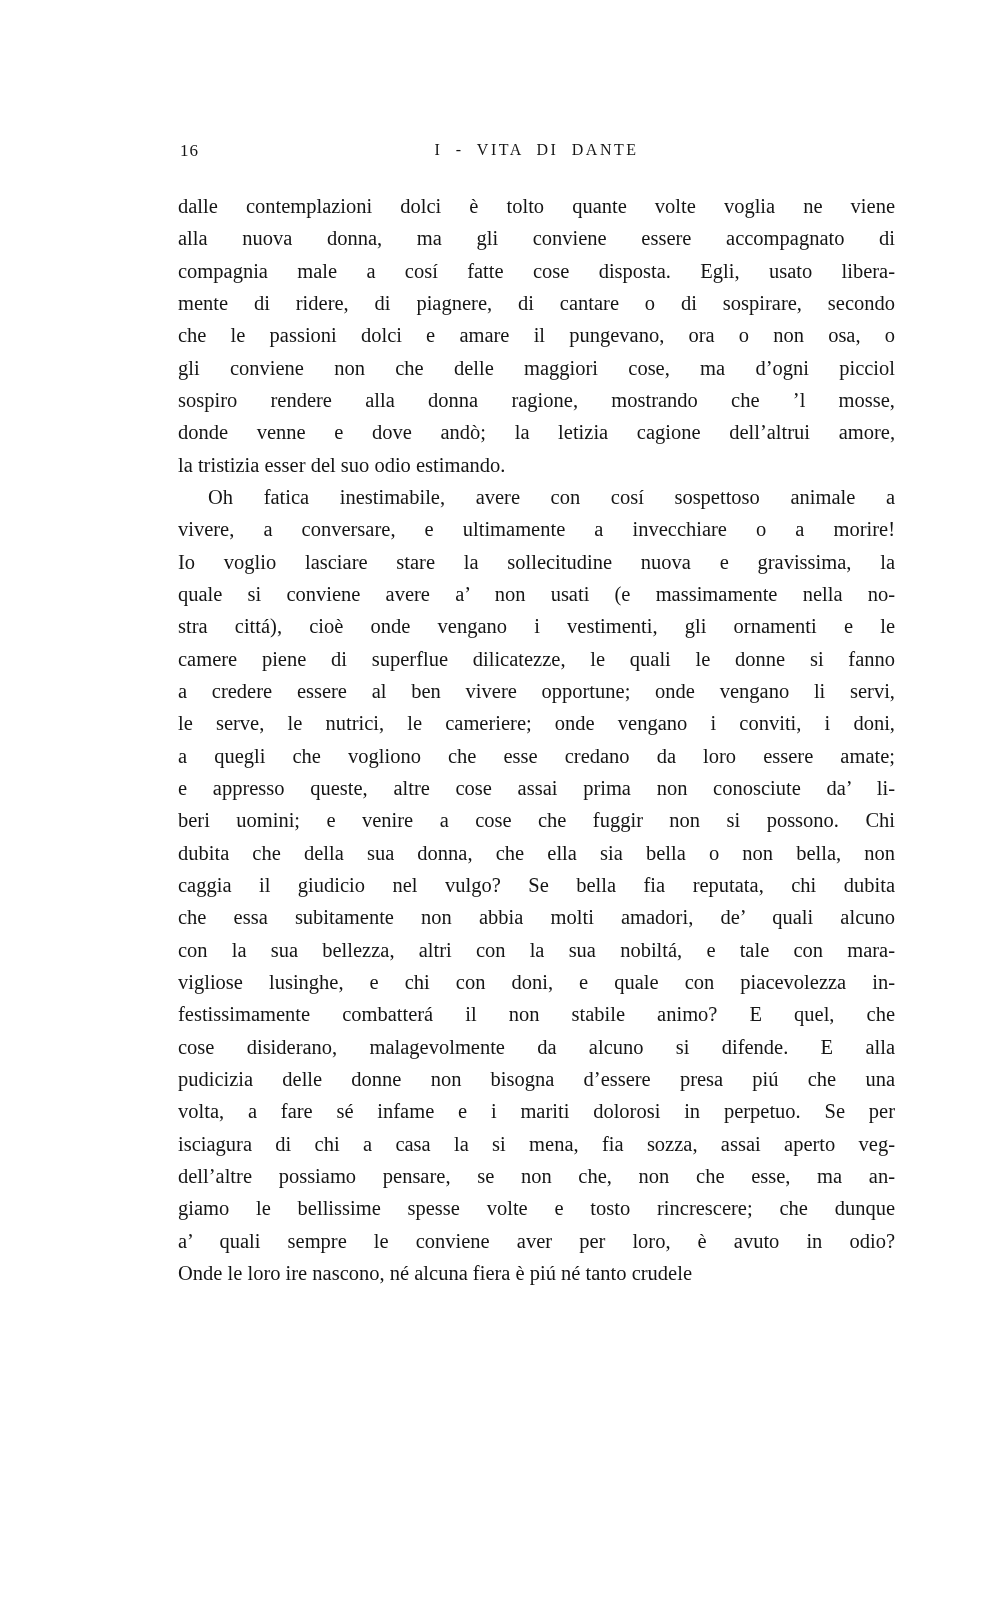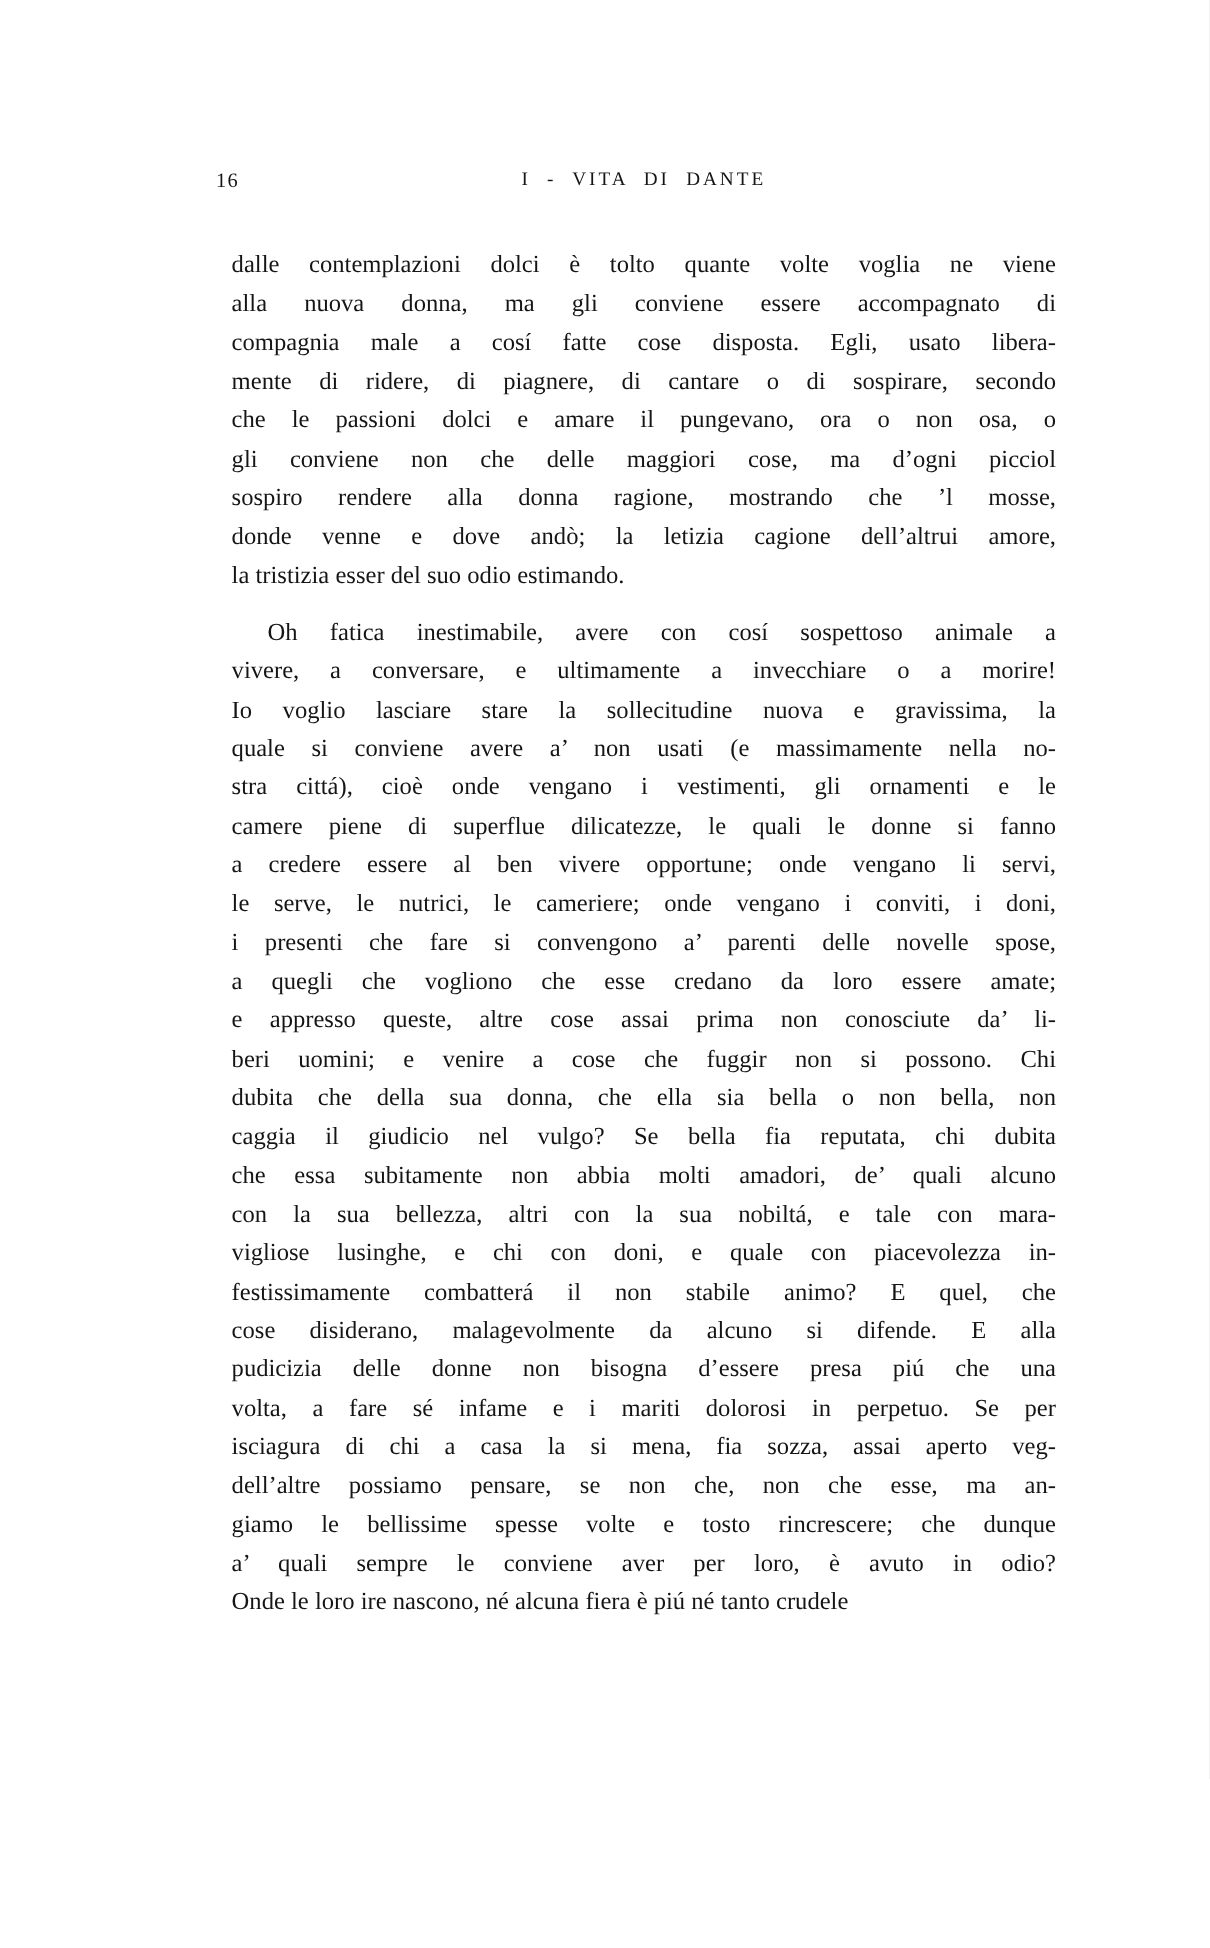--- a/index.html
+++ b/index.html
@@ -42,21 +42,21 @@
     letter-spacing: 2.5px;
     word-spacing: 7px;
   }
   .text-block {
     position: absolute;
     top: 190px;
     left: 178px;
     width: 717px;
   }
   .paragraph {
-    margin: 15px;
+    margin: 0;
   }
   .line {
     height: 32.33px;
     line-height: 32.33px;
     font-size: 20.5px;
     text-align: justify;
     text-align-last: justify;
     overflow: hidden;
     white-space: normal;
   }
@@ -89,21 +89,20 @@
       </div>
       <div class="paragraph">
         <div class="line indent">Oh fatica inestimabile, avere con cosí sospettoso animale a</div>
         <div class="line">vivere, a conversare, e ultimamente a invecchiare o a morire!</div>
         <div class="line">Io voglio lasciare stare la sollecitudine nuova e gravissima, la</div>
         <div class="line">quale si conviene avere a’ non usati (e massimamente nella no-</div>
         <div class="line">stra cittá), cioè onde vengano i vestimenti, gli ornamenti e le</div>
         <div class="line">camere piene di superflue dilicatezze, le quali le donne si fanno</div>
         <div class="line">a credere essere al ben vivere opportune; onde vengano li servi,</div>
         <div class="line">le serve, le nutrici, le cameriere; onde vengano i conviti, i doni,</div>
-        <div class="line">i presenti che fare si convengono a’ parenti delle novelle spose,</div>
         <div class="line">a quegli che vogliono che esse credano da loro essere amate;</div>
         <div class="line">e appresso queste, altre cose assai prima non conosciute da’ li-</div>
         <div class="line">beri uomini; e venire a cose che fuggir non si possono. Chi</div>
         <div class="line">dubita che della sua donna, che ella sia bella o non bella, non</div>
         <div class="line">caggia il giudicio nel vulgo? Se bella fia reputata, chi dubita</div>
         <div class="line">che essa subitamente non abbia molti amadori, de’ quali alcuno</div>
         <div class="line">con la sua bellezza, altri con la sua nobiltá, e tale con mara-</div>
         <div class="line">vigliose lusinghe, e chi con doni, e quale con piacevolezza in-</div>
         <div class="line">festissimamente combatterá il non stabile animo? E quel, che</div>
         <div class="line">cose disiderano, malagevolmente da alcuno si difende. E alla</div>

